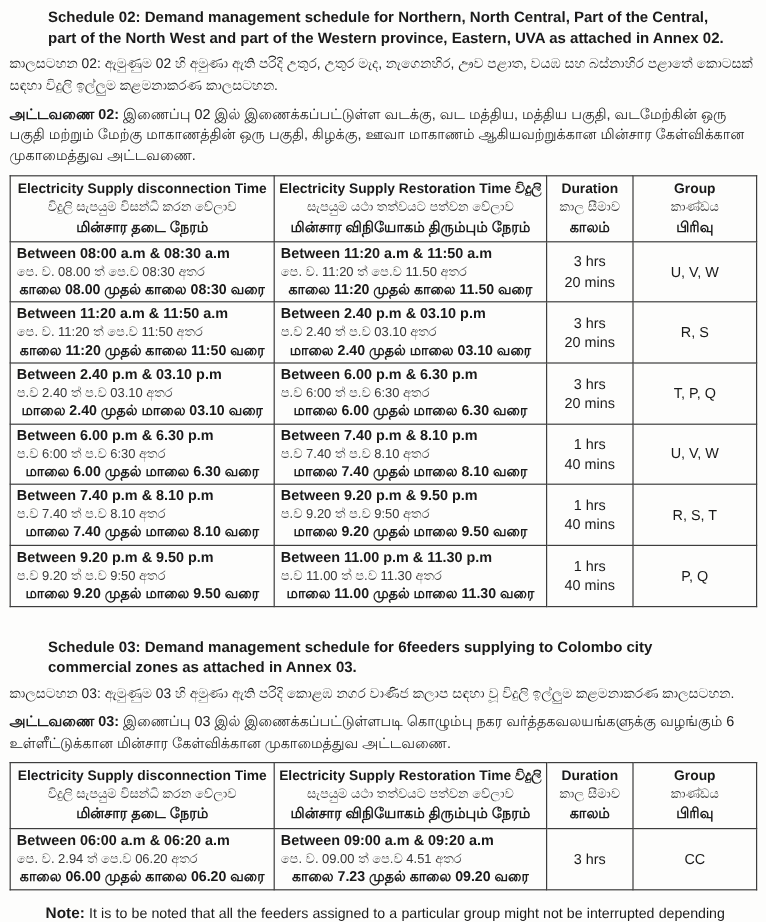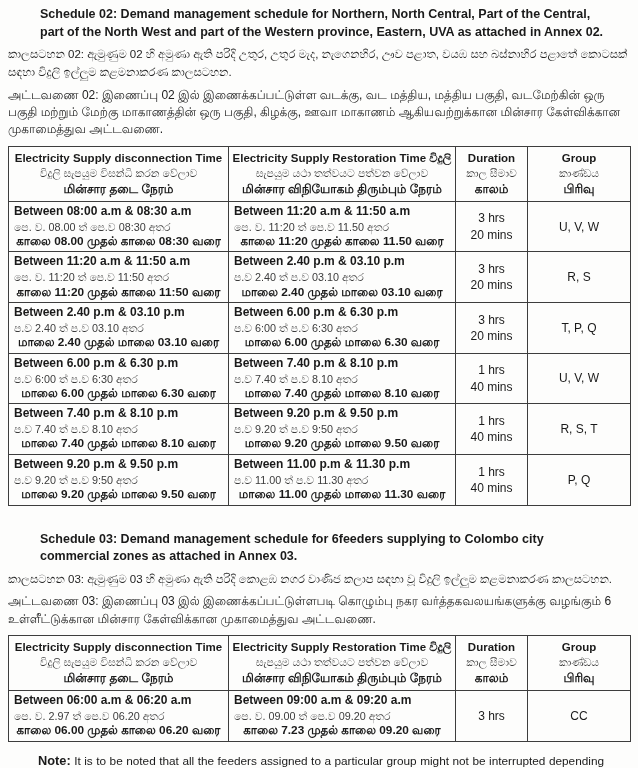--- a/index.html
+++ b/index.html
@@ -21,21 +21,21 @@
   .para-si{
     margin:5px 0 4px 0;
     font-size:11.5px;line-height:1.55;color:#222;
   }
   .para-si b{font-weight:normal;}
   
   .para-ta{
     margin:5px 0 7px 0;
     font-size:12px;line-height:1.45;color:#1c1c1c;
   }
-  .para-ta b{font-weight:normal;margin-top:32px;}
+  .para-ta b{font-weight:bold;margin-top:32px;}
 
   table.sched{
     width:622px;border-collapse:collapse;table-layout:fixed;
     margin:0 auto 0 auto;
   }
   table.sched th, table.sched td{
     border:1.6px solid #3d3d3d;
     vertical-align:middle;
     padding:2px 5px;
     overflow:hidden;
@@ -277,26 +277,26 @@
           <div class="h-en">Group</div>
           <div class="h-si" lang="si">කාණ්ඩය</div>
           <div class="h-ta" lang="ta">பிரிவு</div>
         </th>
       </tr>
     </thead>
     <tbody>
   <tr>
     <td class="cell-time">
       <div class="r-en">Between 06:00 a.m &amp; 06:20 a.m</div>
-      <div class="r-si" lang="si">පෙ. ව. 2.97 ත් පෙ.ව 06.20 අතර</div>
+      <div class="r-si" lang="si">පෙ. ව. 2.94 ත් පෙ.ව 06.20 අතර</div>
       <div class="r-ta" lang="ta">காலை 06.00 முதல் காலை 06.20 வரை</div>
     </td>
     <td class="cell-time">
       <div class="r-en">Between 09:00 a.m &amp; 09:20 a.m</div>
-      <div class="r-si" lang="si">පෙ. ව. 09.00 ත් පෙ.ව 09.20 අතර</div>
+      <div class="r-si" lang="si">පෙ. ව. 09.00 ත් පෙ.ව 4.51 අතර</div>
       <div class="r-ta" lang="ta">காலை 7.23 முதல் காலை 09.20 வரை</div>
     </td>
     <td class="cell-dur">
       <div>3 hrs</div>
       <div></div>
     </td>
     <td class="cell-grp">
       <div>CC</div>
     </td>
   </tr>

